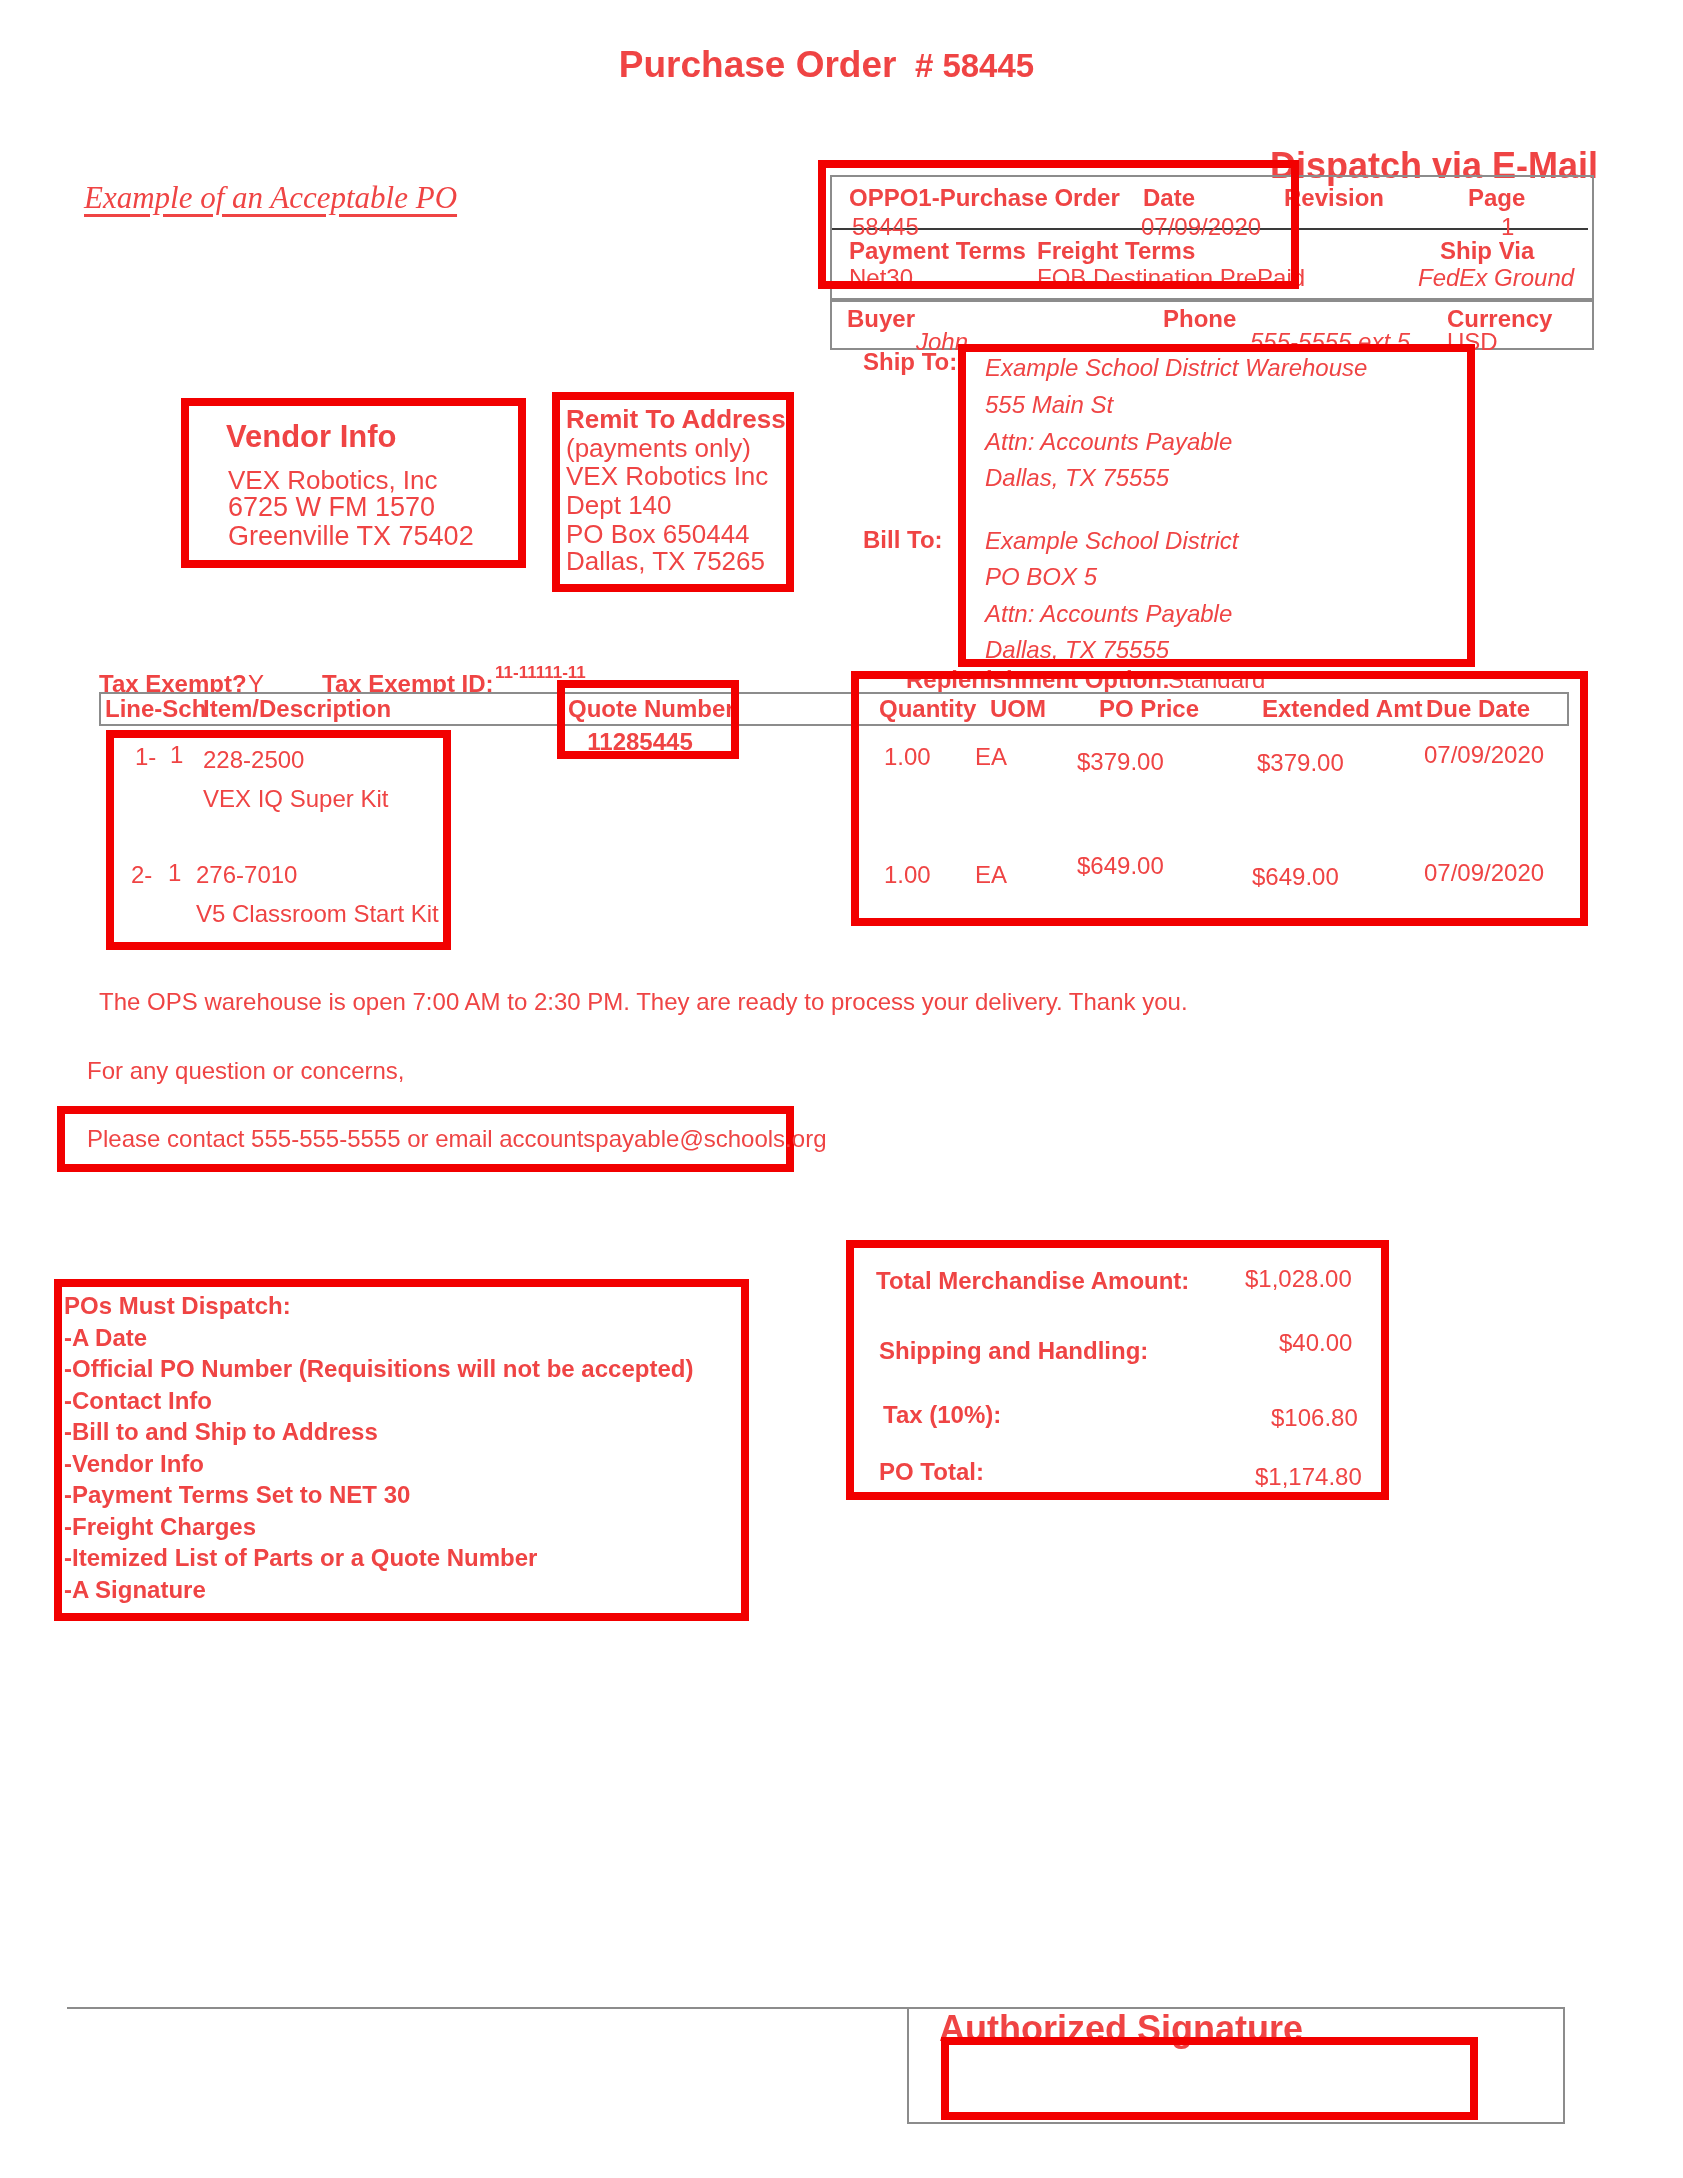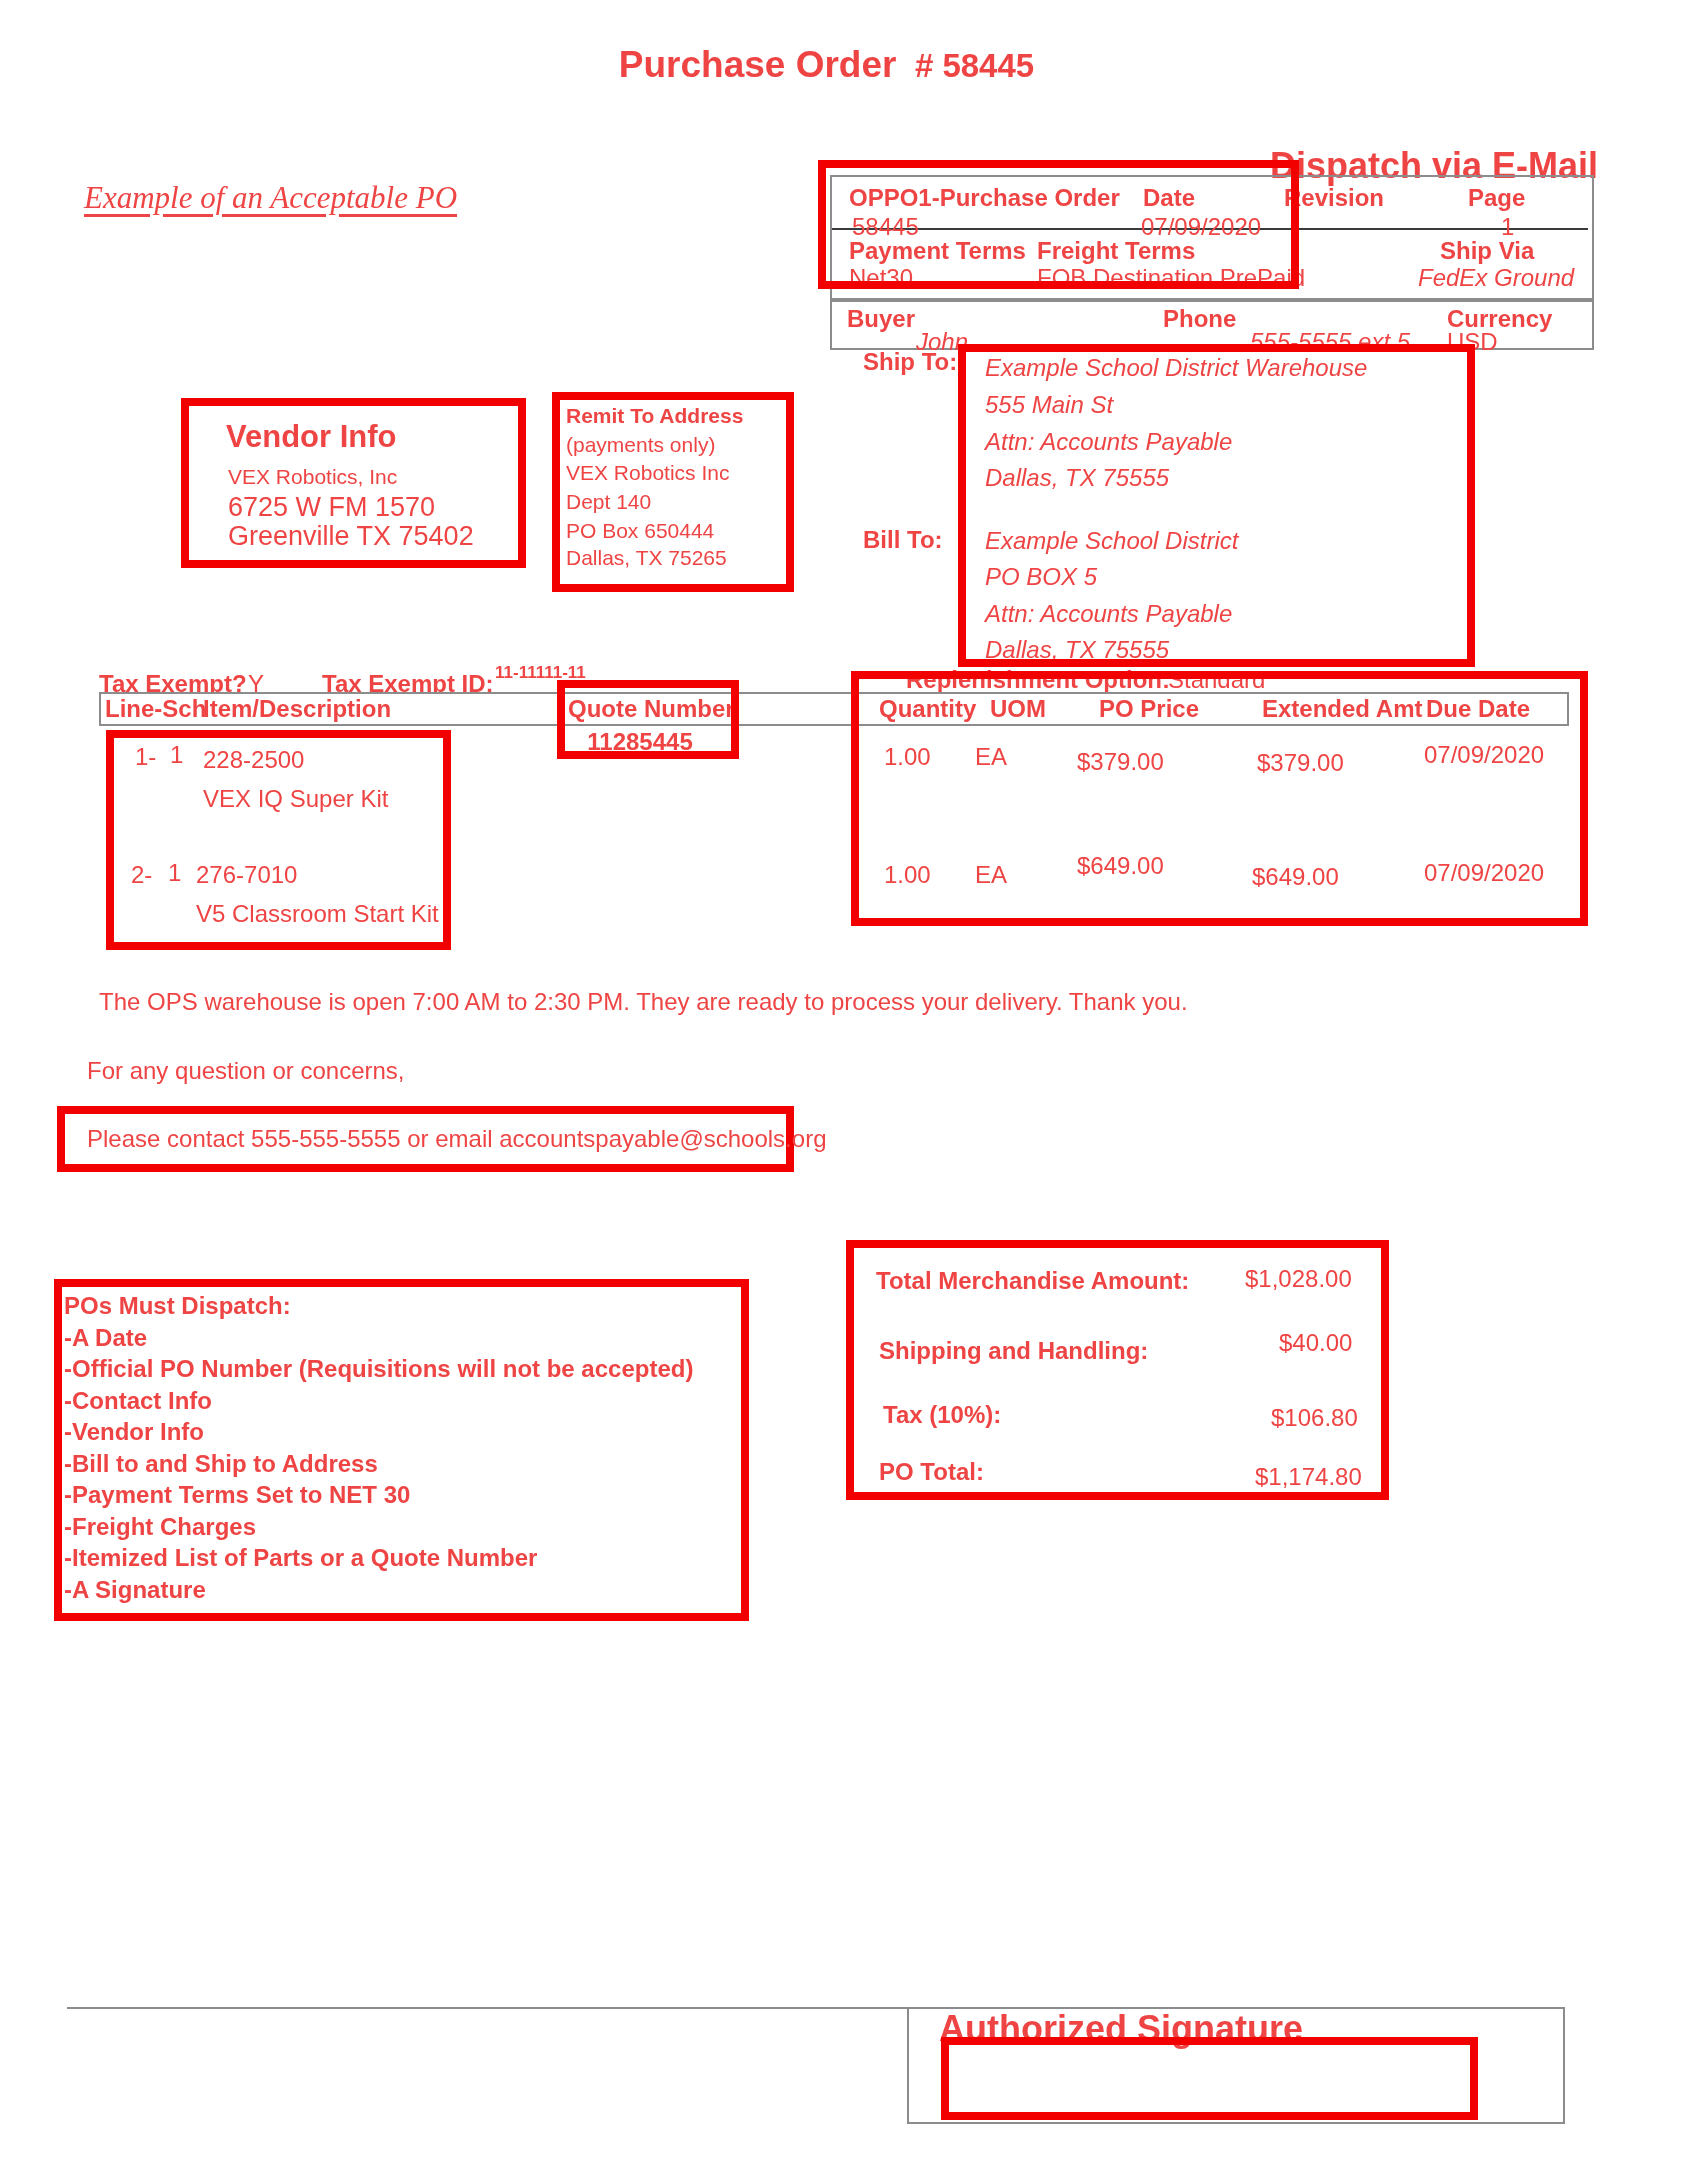--- a/index.html
+++ b/index.html
@@ -2,21 +2,21 @@
 <html><head>
 <meta charset="utf-8">
 <style>
   html,body{margin:0;padding:0;background:#fff;}
   .page{position:relative;width:1683px;height:2178px;background:#fff;overflow:hidden;
         font-family:"Liberation Sans","DejaVu Sans",sans-serif;color:#ef4444;padding-left:32px;}
   .abs{position:absolute;white-space:nowrap;}
   .b{font-weight:bold;}
   .i{font-style:italic;}
   .t37{font-size:37px;} .t33{font-size:33px;} .t31{font-size:31px;} .t28{font-size:36px;}
-  .t27{font-size:27px;} .t24{font-size:24px;} .t23{font-size:21px;} .t17{font-size:17px;}
+  .t27{font-size:27px;} .t24{font-size:24px;} .t23{font-size:26px;} .t17{font-size:17px;}
   .redbox{position:absolute;border:8px solid #f20000;background:transparent;pointer-events:none;}
   .graybox{position:absolute;border:2px solid #8c8c8c;background:transparent;}
   .gline{position:absolute;background:#8c8c8c;}
   .dline{position:absolute;background:#3a3a3a;}
   .underline{text-decoration:underline;text-underline-offset:6px;font-family:Liberation Serif, serif;}
   .stack{position:absolute;}
   .stack div{white-space:nowrap;}
 </style>
 </head>
 <body>
@@ -141,22 +141,22 @@
   <span class="abs t24" style="left:1271px;top:1404px;">$106.80</span>
   <span class="abs b t24" style="left:879px;top:1458px;">PO Total:</span>
   <span class="abs t24" style="left:1255px;top:1463px;">$1,174.80</span>
 
   <div class="redbox" style="left:54px;top:1279px;width:679px;height:326px;"></div>
   <div class="stack b" style="left:64px;top:1290px;font-size:24px;line-height:31.5px;">
     <div>POs Must Dispatch:</div>
     <div>-A Date</div>
     <div>-Official PO Number (Requisitions will not be accepted)</div>
     <div>-Contact Info</div>
+    <div>-Bill to and Ship to Address</div>
     <div>-Vendor Info</div>
-    <div>-Bill to and Ship to Address</div>
     <div>-Payment Terms Set to NET 30</div>
     <div>-Freight Charges</div>
     <div>-Itemized List of Parts or a Quote Number</div>
     <div>-A Signature</div>
   </div>
 
   <div class="gline" style="left:67px;top:2007px;width:1498px;height:2px;"></div>
   <div class="gline" style="left:907px;top:2007px;width:2px;height:117px;"></div>
   <div class="gline" style="left:907px;top:2122px;width:658px;height:2px;"></div>
   <div class="gline" style="left:1563px;top:2007px;width:2px;height:117px;"></div>

